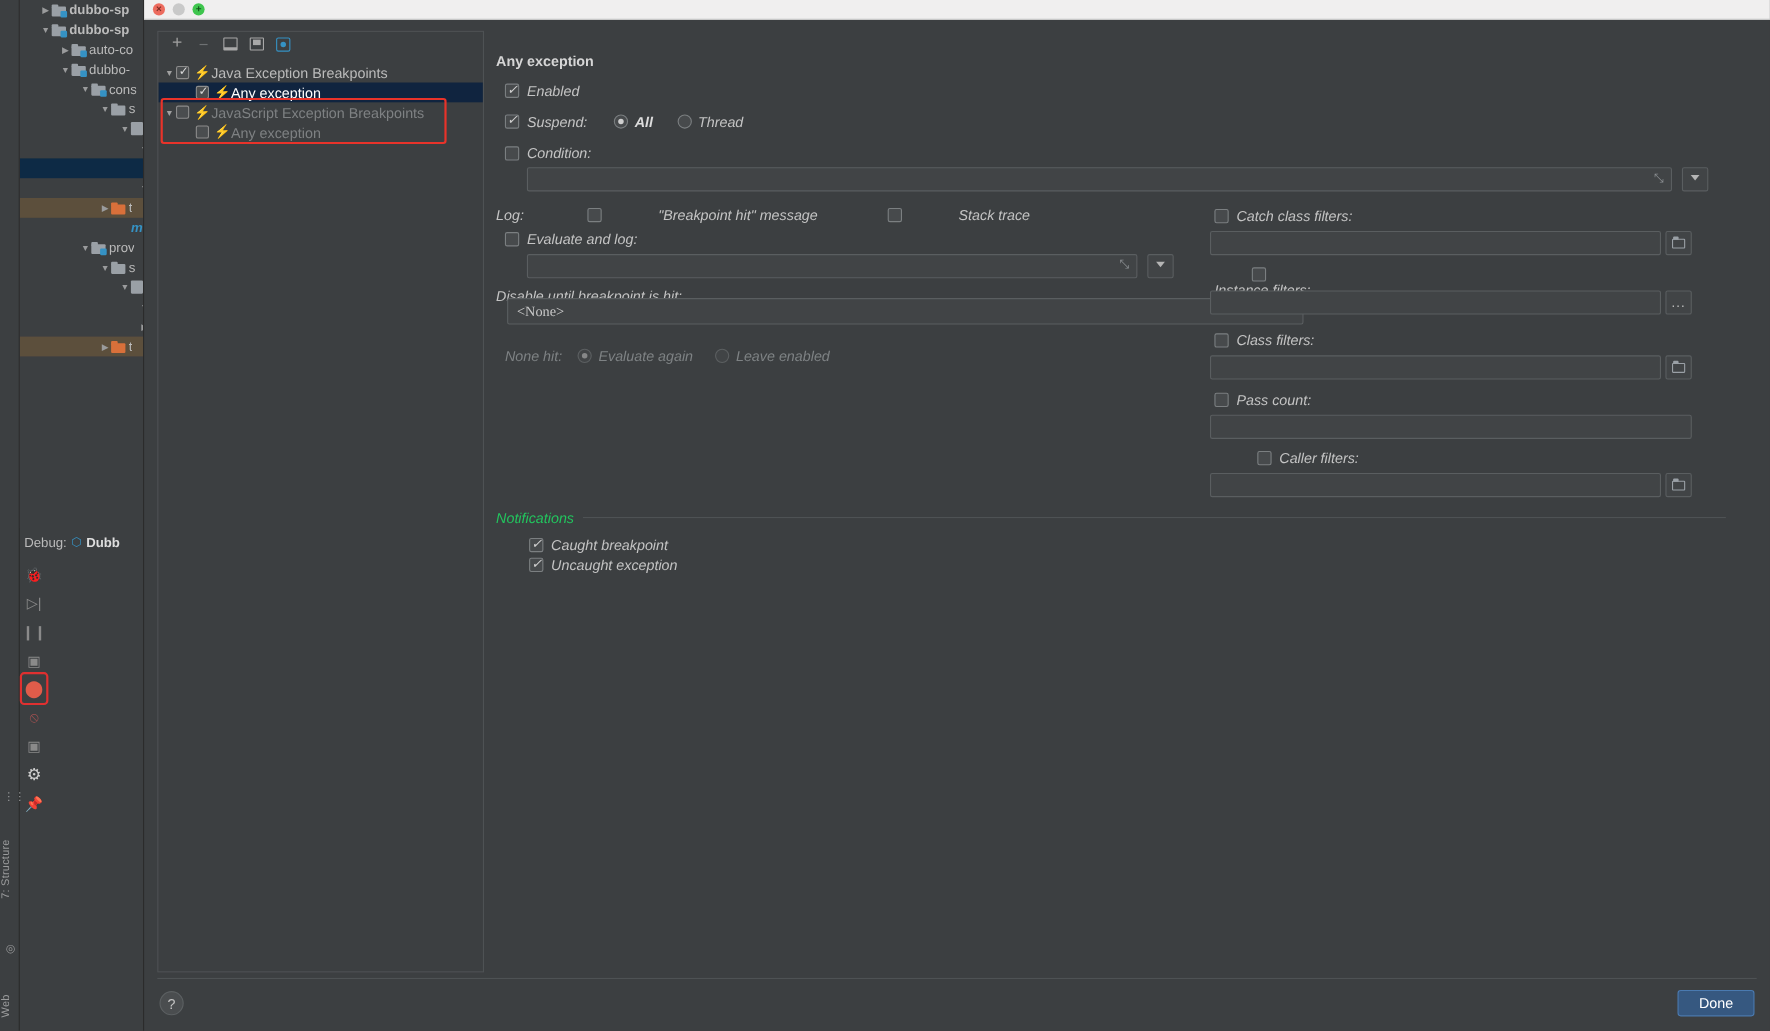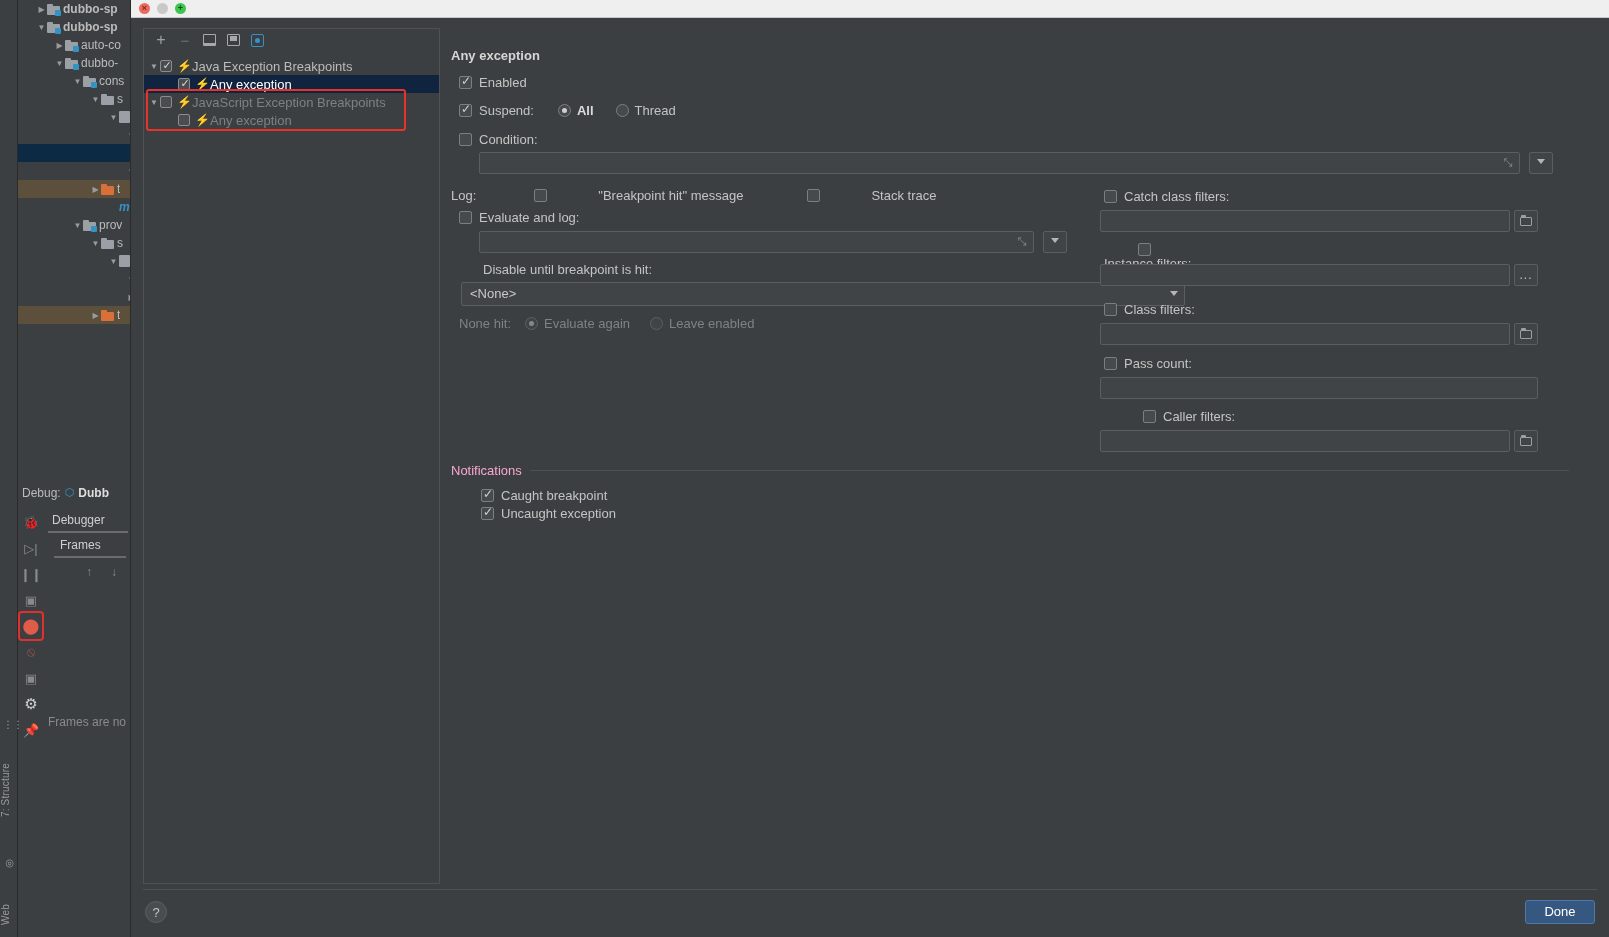--- a/index.html
+++ b/index.html
@@ -165,21 +165,21 @@
     position:absolute; left:2px; top:38px; width:260px; height:42px;
     border:2px solid #e8332a; border-radius:3px; pointer-events:none; z-index:5;
   }
 
   
   #bp-detail { position:absolute; left:318px; top:10px; right:12px; bottom:48px; }
 
   .hdr {
     font-size:13px; color:#d6d6d6; font-weight:bold;
   }
-  .row { display:flex; align-items:center; font-size:13px; color:#c4c4c4; }
+  .row { display:flex; align-items:center; font-size:13px; color:#c4c4c4;font-style:italic; }
   .cb {
     width:13px; height:13px; flex:0 0 13px; margin-right:7px;
     border:1px solid #7b7f81; border-radius:2px; background:#474a4c; position:relative;
   }
   .cb.checked::after {
     content:"✓"; position:absolute; left:-1px; top:-4px; width:14px;
     font-size:12px; line-height:16px; text-align:center; color:#cfcfcf;
   }
   .rb {
     width:13px; height:13px; flex:0 0 13px; margin-right:6px;
@@ -389,29 +389,20 @@
     <div class="dbg-ico">▣</div>
     <div class="dbg-ico" id="dbg-hl">
       <span style="color:#e05c4a;font-size:15px;">⬤</span>
     </div>
     <div class="dbg-ico" style="color:#a05050;">⦸</div>
     <div class="dbg-ico">▣</div>
     <div class="dbg-ico" style="color:#d0d0d0;font-size:15px;">⚙</div>
     <div class="dbg-ico" style="color:#d0d0d0;">📌</div>
   </div>
 
-  <div id="debug-panel">
-    <div class="dbg-tab" style="left:8px; top:8px;">Debugger</div>
-    <div class="dbg-tab-underline" style="left:4px; top:26px; width:80px;"></div>
-    <div class="dbg-tab" style="left:16px; top:33px;">Frames</div>
-    <div class="dbg-tab-underline" style="left:10px; top:51px; width:72px;"></div>
-    <div class="dbg-tab" style="left:42px; top:60px; color:#8a8a8a;">↑</div>
-    <div class="dbg-tab" style="left:67px; top:60px; color:#8a8a8a;">↓</div>
-    <div class="dbg-tab" style="left:4px; top:210px; color:#8a8a8a;">Frames are no</div>
-  </div>
 </div>
 
 <div id="dialog">
 
   <div id="titlebar">
     <div class="tl-btn" id="tl-close">
         <span class="tl-glyph">×</span>
       </div>
     <div class="tl-btn" id="tl-min"></div>
     <div class="tl-btn" id="tl-zoom">
@@ -512,24 +503,24 @@
         <span class="cb"></span>
         <span>Evaluate and log:</span>
       </div>
       <div class="txtfield" style="position:absolute; left:30px; top:203px; width:555px;">
         <span class="expand">⤢</span>
       </div>
       <div class="mini-combo" style="position:absolute; left:594px; top:203px;">
         <span class="combo-arrow"></span>
       </div>
 
-      <div class="row" style="position:absolute; left:2px; top:234px;margin-left:32px;">
+      <div class="row" style="position:absolute; left:2px; top:234px;">
         <span>Disable until breakpoint is hit:</span>
       </div>
-      <div class="txtfield" style="position:absolute; left:12px; top:254px; width:724px; height:24px;">
+      <div class="txtfield" style="position:absolute; left:12px; top:243px; width:724px; height:24px;font-family:Liberation Serif, serif;">
         <span style="position:absolute; left:8px; top:3px; font-size:13px; color:#c8c8c8;">&lt;None&gt;</span>
         <span class="combo-arrow" style="top:8px;"></span>
       </div>
 
       <div class="row dim" style="position:absolute; left:10px; top:288px;">
         <span style="margin-right:14px;">None hit:</span>
         <span class="rb checked" style="opacity:.5;"></span>
         <span>Evaluate again</span>
         <span class="rb" style="margin-left:20px; opacity:.5;"></span>
         <span>Leave enabled</span>
@@ -572,21 +563,21 @@
           <span class="cb"></span>
           <span>Caller filters:</span>
         </div>
         <div class="txtfield" style="position:absolute; left:-4px; top:247px; width:410px;"></div>
         <div class="browse-btn" style="position:absolute; left:410px; top:247px;">
             <span class="folder-glyph"></span>
           </div>
       </div>
 
       <div class="sep-title" style="position:absolute; left:2px; top:435px; width:1118px;">
-        <span style="font-size:13px; color:#f9a8d4;">Notifications</span>
+        <span style="font-size:13px; color:#22c55e;font-style:italic;">Notifications</span>
         <span class="sep-line"></span>
       </div>
       <div class="row" style="position:absolute; left:32px; top:460px;">
         <span class="cb checked"></span>
         <span>Caught breakpoint</span>
       </div>
       <div class="row" style="position:absolute; left:32px; top:478px;align-items:center;">
         <span class="cb checked"></span>
         <span>Uncaught exception</span>
       </div>

